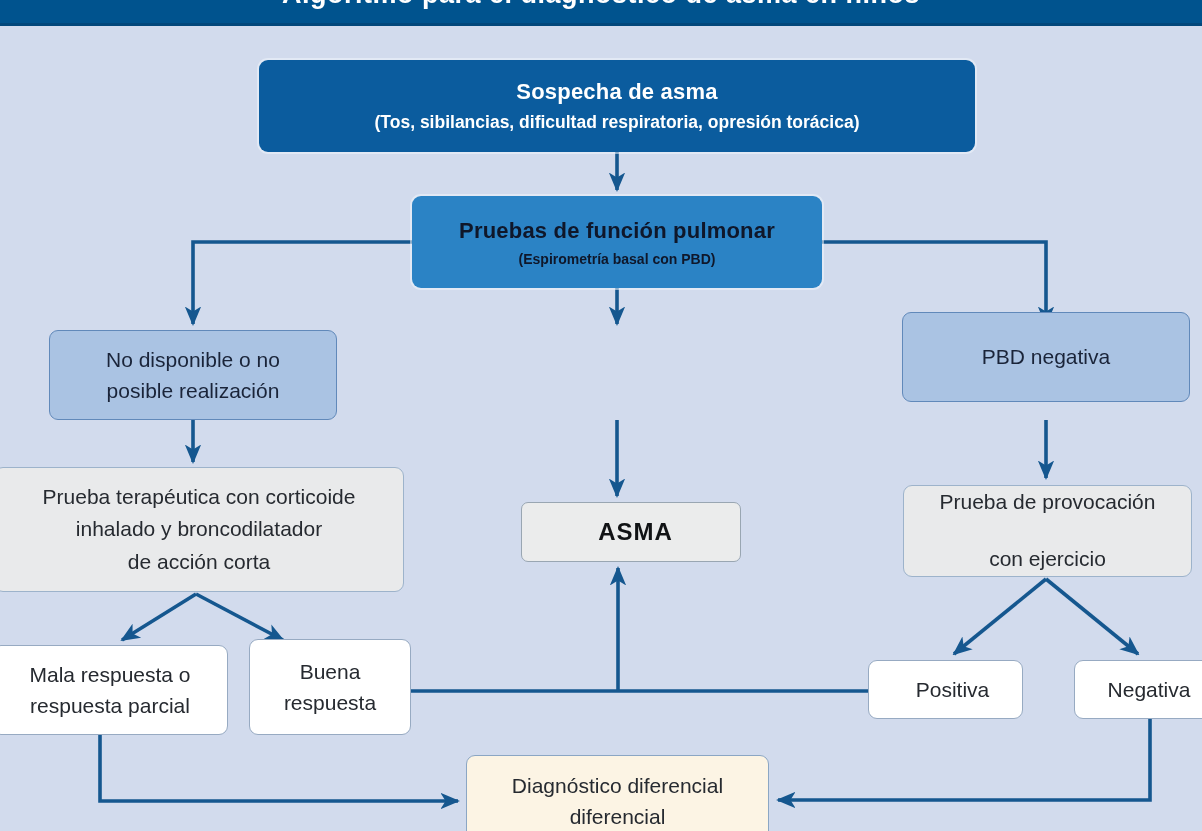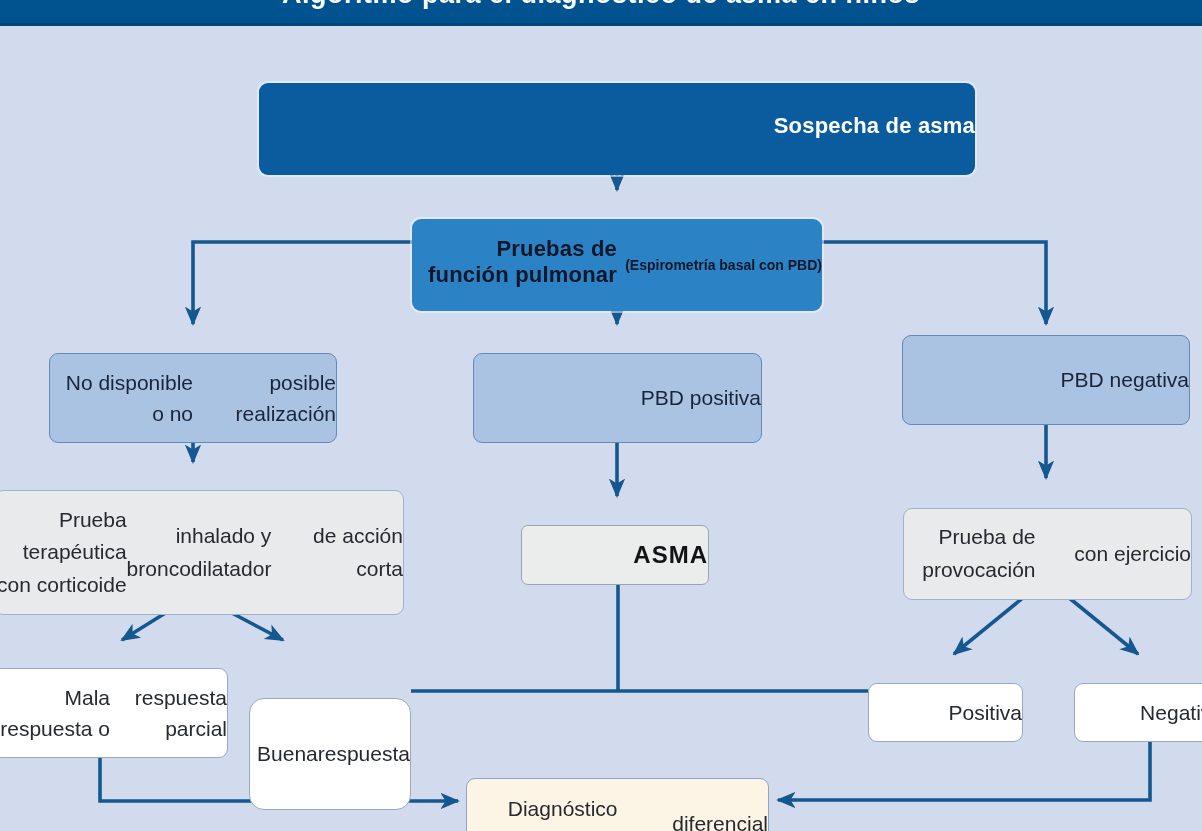--- a/index.html
+++ b/index.html
@@ -13,22 +13,22 @@
     --line:#15578f; --ink-navy:#1a2439; --ink:#262a30;
   }
   html,body{margin:0;padding:0;}
   body{font-family:"Liberation Sans", sans-serif;background:#fff;}
   #stage{position:relative;width:1202px;height:831px;overflow:hidden;background:var(--bg);}
   .title-bar{position:absolute;left:0;top:0;width:1202px;height:26px;background:var(--titlebar);
     box-shadow:inset 0 -3px 0 var(--titlebar-edge);overflow:hidden;z-index:3;}
   .title-text{position:absolute;left:0;right:0;top:-21px;text-align:center;
     font-size:27px;font-weight:bold;color:#ffffff;letter-spacing:.5px;white-space:nowrap;}
   svg.wires{position:absolute;left:0;top:0;z-index:1;pointer-events:none;}
-  .node{position:absolute;z-index:2;display:flex;flex-direction:row;justify-content:center;
-    align-items:center;text-align:right;box-sizing:border-box;border-radius:9px;margin-top:23px;}
+  .node{position:absolute;z-index:2;display:flex;flex-direction:column;justify-content:center;
+    align-items:center;text-align:center;box-sizing:border-box;border-radius:9px;}
   .node .ln{width:100%;}
   .dark{background:var(--darkbox);color:#ffffff;font-weight:bold;
     box-shadow:0 0 0 2px rgba(238,244,252,.55);}
   .dark .ln1{font-size:22px;margin-bottom:7px;letter-spacing:.2px;}
   .dark .ln2{font-size:17.5px;}
   .med{background:var(--medbox);color:#0f172a;font-weight:bold;
     box-shadow:0 0 0 2px rgba(238,244,252,.55);}
   .med .ln1{font-size:22px;margin-bottom:7px;letter-spacing:.2px;}
   .med .ln2{font-size:14px;}
   .light{background:var(--lightbox);border:1.5px solid var(--lightbox-border);
@@ -71,61 +71,59 @@
       <path d="M1046,579 L1138,654" marker-end="url(#ah)"></path>
       <path d="M411,691 H868"></path>
       <path d="M618,691 V568" marker-end="url(#ah)"></path>
       <path d="M100,735 V801 H458" marker-end="url(#ah)"></path>
       <path d="M1150,719 V800 H778" marker-end="url(#ah)"></path>
     </g>
   </svg>
 
   <div class="node dark" style="left:259px;top:60px;width:716px;height:92px;">
     <div class="ln ln1">Sospecha de asma</div>
+    <div class="ln ln2">(Tos, sibilancias, dificultad respiratoria, opresión torácica)</div>
   </div>
 
   <div class="node med" style="left:412px;top:196px;width:410px;height:92px;">
     <div class="ln ln1">Pruebas de función pulmonar</div>
     <div class="ln ln2">(Espirometría basal con PBD)</div>
   </div>
 
   <div class="node light" style="left:49px;top:330px;width:288px;height:90px;">
     <div class="ln">No disponible o no</div>
     <div class="ln">posible realización</div>
   </div>
 
-  <div class="node light" style="left:473px;top:330px;width:289px;height:90px;">
-    <div class="ln">PBD positiva</div>
-  </div>
 
   <div class="node light" style="left:902px;top:312px;width:288px;height:90px;">
     <div class="ln">PBD negativa</div>
   </div>
 
   <div class="node gray" style="left:-6px;top:467px;width:410px;height:125px;">
     <div class="ln">Prueba terapéutica con corticoide</div>
     <div class="ln">inhalado y broncodilatador</div>
     <div class="ln">de acción corta</div>
   </div>
 
-  <div class="node asma" style="left:521px;top:502px;width:188px;height:60px;border-radius:7px;padding-left:9px;">
+  <div class="node asma" style="left:521px;top:502px;width:220px;height:60px;border-radius:7px;padding-left:9px;">
     <div class="ln">ASMA</div>
   </div>
 
   <div class="node gray" style="left:903px;top:485px;width:289px;height:92px;gap:24px;">
     <div class="ln">Prueba de provocación</div>
     <div class="ln">con ejercicio</div>
   </div>
 
   <div class="node white" style="left:-8px;top:645px;width:236px;height:90px;">
     <div class="ln">Mala respuesta o</div>
     <div class="ln">respuesta parcial</div>
   </div>
 
-  <div class="node white" style="left:249px;top:675px;width:162px;height:112px;border-radius:15px;">
+  <div class="node white" style="left:249px;top:639px;width:162px;height:96px;">
     <div class="ln">Buena</div>
     <div class="ln">respuesta</div>
   </div>
 
   <div class="node white" style="left:868px;top:660px;width:155px;height:59px;padding-left:14px;">
     <div class="ln">Positiva</div>
   </div>
 
   <div class="node white" style="left:1074px;top:660px;width:150px;height:59px;">
     <div class="ln">Negativa</div>

